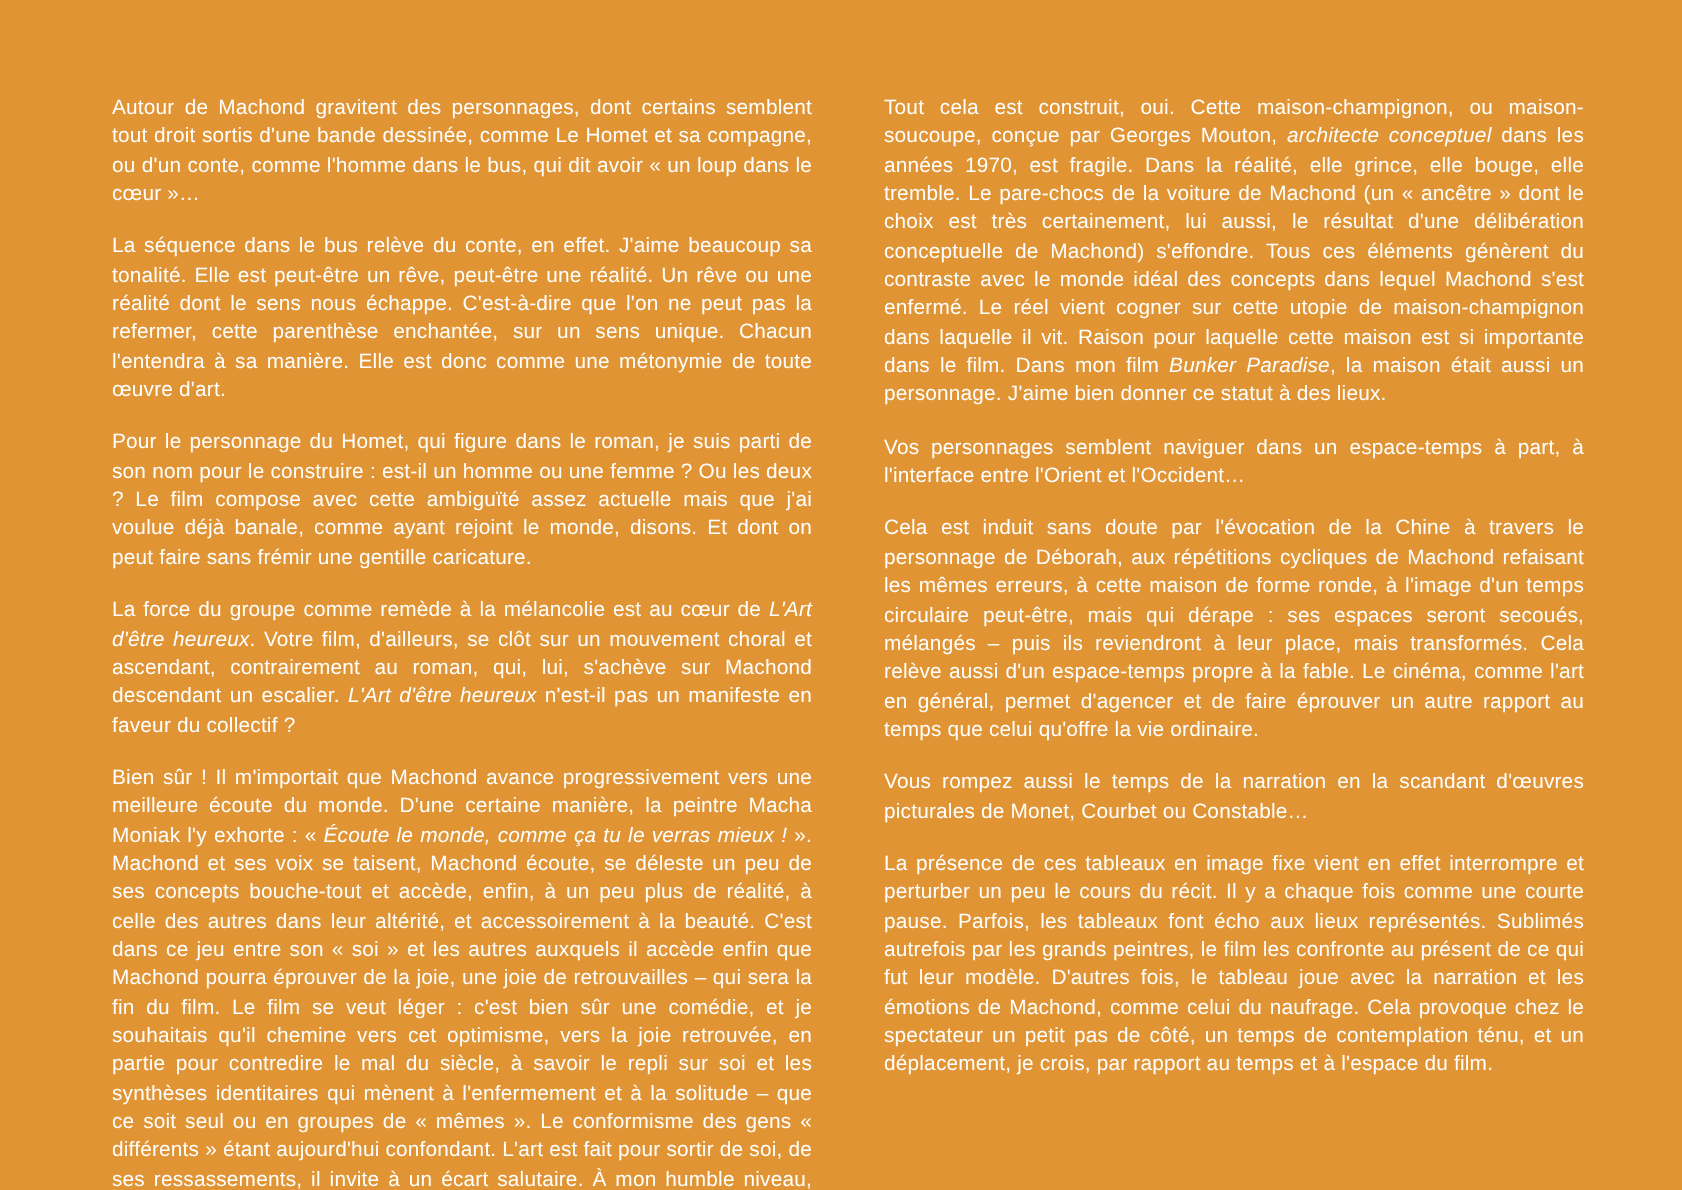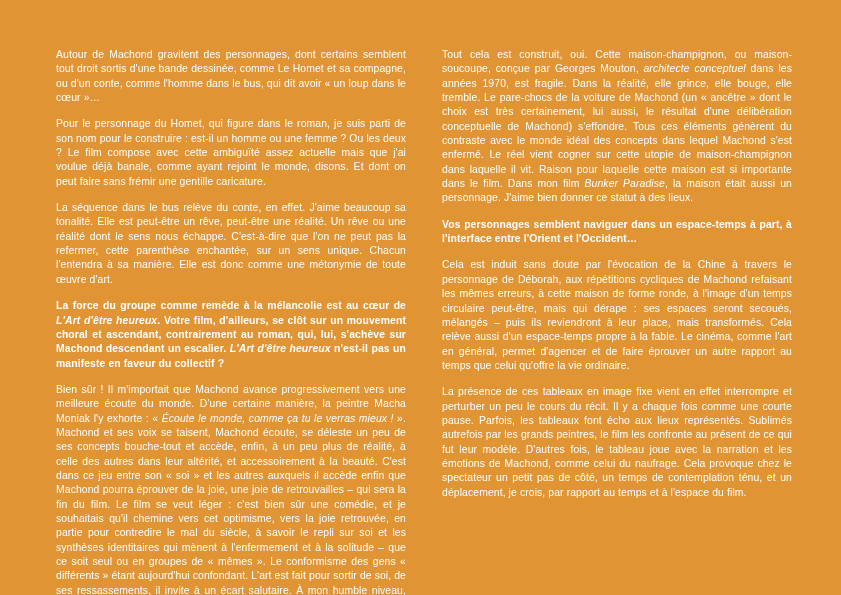--- a/index.html
+++ b/index.html
@@ -40,21 +40,21 @@
     margin: 0 0 12px 0;
     font-size: 10.4px;
     line-height: 14.35px;
     text-align: justify;
     text-justify: inter-word;
     letter-spacing: 0.01em;
     -webkit-font-smoothing: antialiased;
   }
 
   p.question {
-    font-weight: bold;
+    font-weight: normal;
   }
 
   p.answer {
     font-weight: normal;
   }
 
   p:last-child {
     margin-bottom: 0;
   }
 
@@ -62,25 +62,26 @@
     font-style: italic;
   }
 </style>
 </head>
 <body style="background: rgb(224, 148, 52); color: rgb(255, 255, 255);">
 
 <div class="page">
   <div class="columns">
     <div class="column">
         <p class="answer">Autour de Machond gravitent des personnages, dont certains semblent tout droit sortis d'une bande dessinée, comme Le Homet et sa compagne, ou d'un conte, comme l'homme dans le bus, qui dit avoir « un loup dans le cœur »…</p>
+        <p class="answer">La séquence dans le bus relève du conte, en effet. J'aime beaucoup sa tonalité. Elle est peut-être un rêve, peut-être une réalité. Un rêve ou une réalité dont le sens nous échappe. C'est-à-dire que l'on ne peut pas la refermer, cette parenthèse enchantée, sur un sens unique. Chacun l'entendra à sa manière. Elle est donc comme une métonymie de toute œuvre d'art.</p>
         <p class="answer">Pour le personnage du Homet, qui figure dans le roman, je suis parti de son nom pour le construire : est-il un homme ou une femme ? Ou les deux ? Le film compose avec cette ambiguïté assez actuelle mais que j'ai voulue déjà banale, comme ayant rejoint le monde, disons. Et dont on peut faire sans frémir une gentille caricature.</p>
-        <p class="answer">La séquence dans le bus relève du conte, en effet. J'aime beaucoup sa tonalité. Elle est peut-être un rêve, peut-être une réalité. Un rêve ou une réalité dont le sens nous échappe. C'est-à-dire que l'on ne peut pas la refermer, cette parenthèse enchantée, sur un sens unique. Chacun l'entendra à sa manière. Elle est donc comme une métonymie de toute œuvre d'art.</p>
         <p class="question">La force du groupe comme remède à la mélancolie est au cœur de <em>L'Art d'être heureux</em>. Votre film, d'ailleurs, se clôt sur un mouvement choral et ascendant, contrairement au roman, qui, lui, s'achève sur Machond descendant un escalier. <em>L'Art d'être heureux</em> n'est-il pas un manifeste en faveur du collectif ?</p>
         <p class="answer">Bien sûr ! Il m'importait que Machond avance progressivement vers une meilleure écoute du monde. D'une certaine manière, la peintre Macha Moniak l'y exhorte : « <em>Écoute le monde, comme ça tu le verras mieux !</em> ». Machond et ses voix se taisent, Machond écoute, se déleste un peu de ses concepts bouche-tout et accède, enfin, à un peu plus de réalité, à celle des autres dans leur altérité, et accessoirement à la beauté. C'est dans ce jeu entre son « soi » et les autres auxquels il accède enfin que Machond pourra éprouver de la joie, une joie de retrouvailles – qui sera la fin du film. Le film se veut léger : c'est bien sûr une comédie, et je souhaitais qu'il chemine vers cet optimisme, vers la joie retrouvée, en partie pour contredire le mal du siècle, à savoir le repli sur soi et les synthèses identitaires qui mènent à l'enfermement et à la solitude – que ce soit seul ou en groupes de « mêmes ». Le conformisme des gens « différents » étant aujourd'hui confondant. L'art est fait pour sortir de soi, de ses ressassements, il invite à un écart salutaire. À mon humble niveau, j'avais envie d'indiquer, d'un petit coup de menton et d'un clin d'œil, cette direction.</p>
       </div>
     <div class="column">
         <p class="answer">Tout cela est construit, oui. Cette maison-champignon, ou maison-soucoupe, conçue par Georges Mouton, <em>architecte conceptuel</em> dans les années 1970, est fragile. Dans la réalité, elle grince, elle bouge, elle tremble. Le pare-chocs de la voiture de Machond (un « ancêtre » dont le choix est très certainement, lui aussi, le résultat d'une délibération conceptuelle de Machond) s'effondre. Tous ces éléments génèrent du contraste avec le monde idéal des concepts dans lequel Machond s'est enfermé. Le réel vient cogner sur cette utopie de maison-champignon dans laquelle il vit. Raison pour laquelle cette maison est si importante dans le film. Dans mon film <em>Bunker Paradise</em>, la maison était aussi un personnage. J'aime bien donner ce statut à des lieux.</p>
         <p class="question">Vos personnages semblent naviguer dans un espace-temps à part, à l'interface entre l'Orient et l'Occident…</p>
         <p class="answer">Cela est induit sans doute par l'évocation de la Chine à travers le personnage de Déborah, aux répétitions cycliques de Machond refaisant les mêmes erreurs, à cette maison de forme ronde, à l'image d'un temps circulaire peut-être, mais qui dérape : ses espaces seront secoués, mélangés – puis ils reviendront à leur place, mais transformés. Cela relève aussi d'un espace-temps propre à la fable. Le cinéma, comme l'art en général, permet d'agencer et de faire éprouver un autre rapport au temps que celui qu'offre la vie ordinaire.</p>
+        <p class="question">Vous rompez aussi le temps de la narration en la scandant d'œuvres picturales de Monet, Courbet ou Constable…</p>
         <p class="answer">La présence de ces tableaux en image fixe vient en effet interrompre et perturber un peu le cours du récit. Il y a chaque fois comme une courte pause. Parfois, les tableaux font écho aux lieux représentés. Sublimés autrefois par les grands peintres, le film les confronte au présent de ce qui fut leur modèle. D'autres fois, le tableau joue avec la narration et les émotions de Machond, comme celui du naufrage. Cela provoque chez le spectateur un petit pas de côté, un temps de contemplation ténu, et un déplacement, je crois, par rapport au temps et à l'espace du film.</p>
       </div>
   </div>
 </div>
 
 </body></html>

